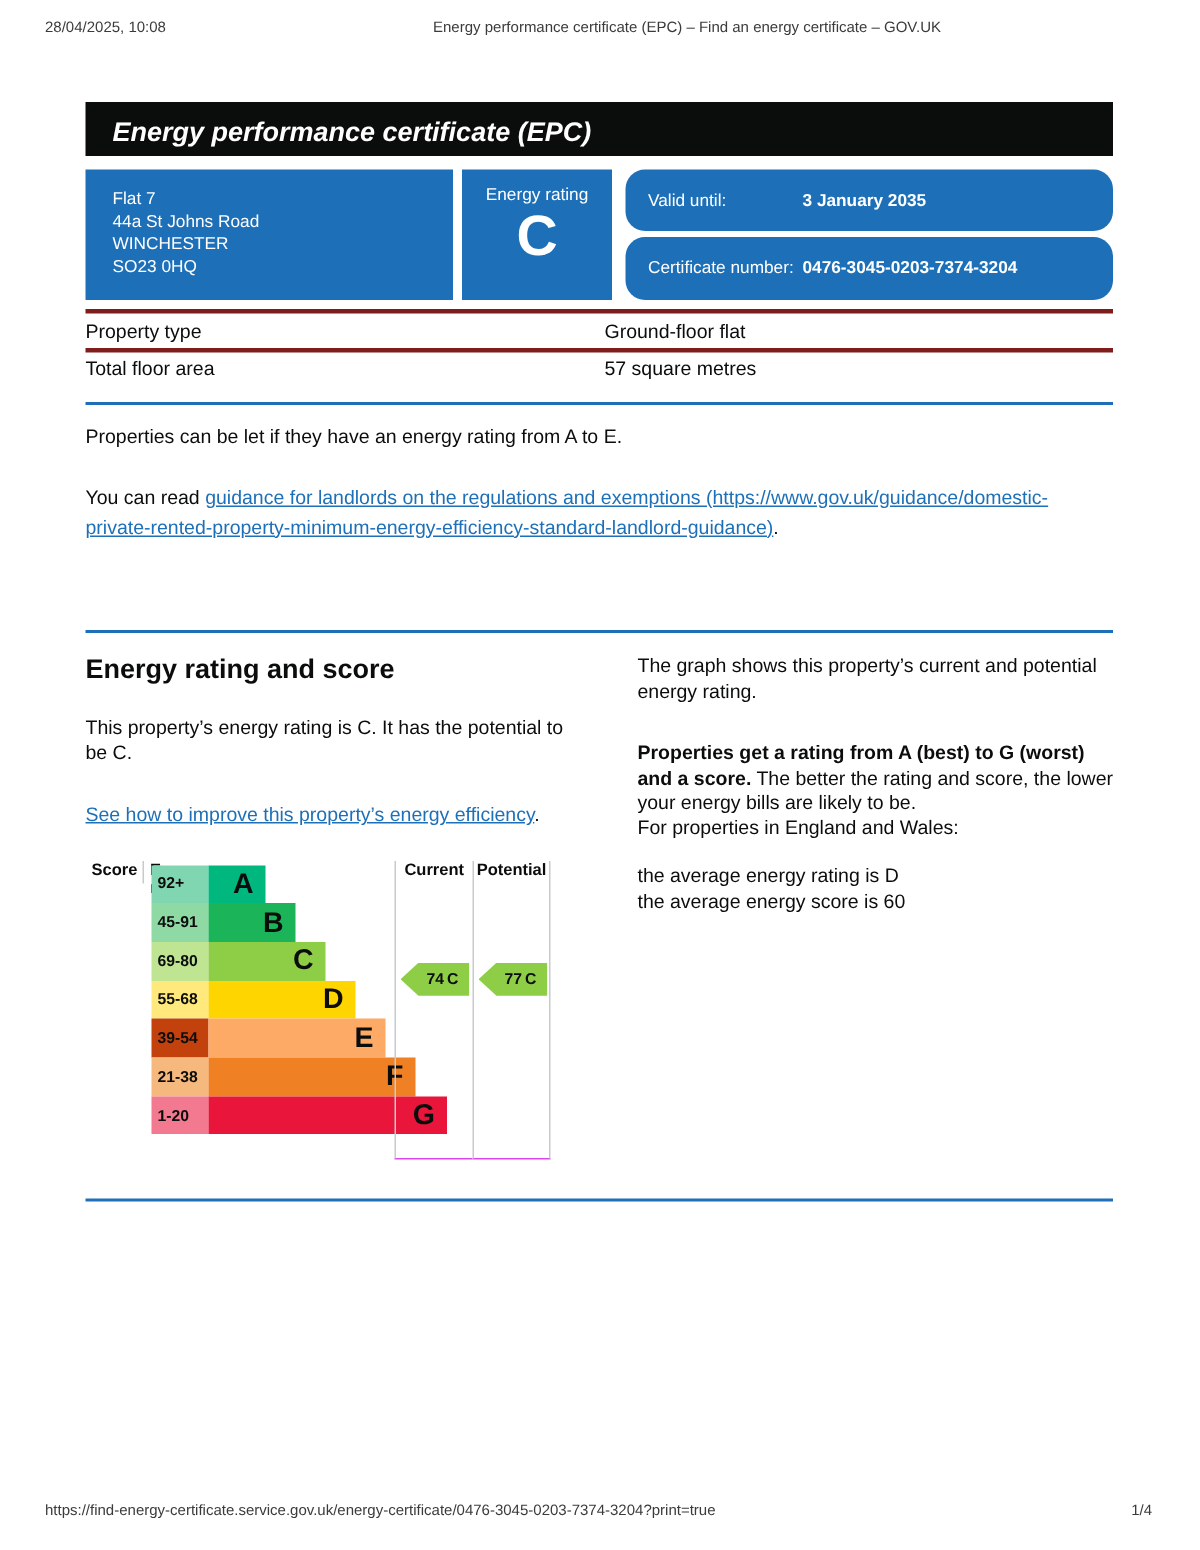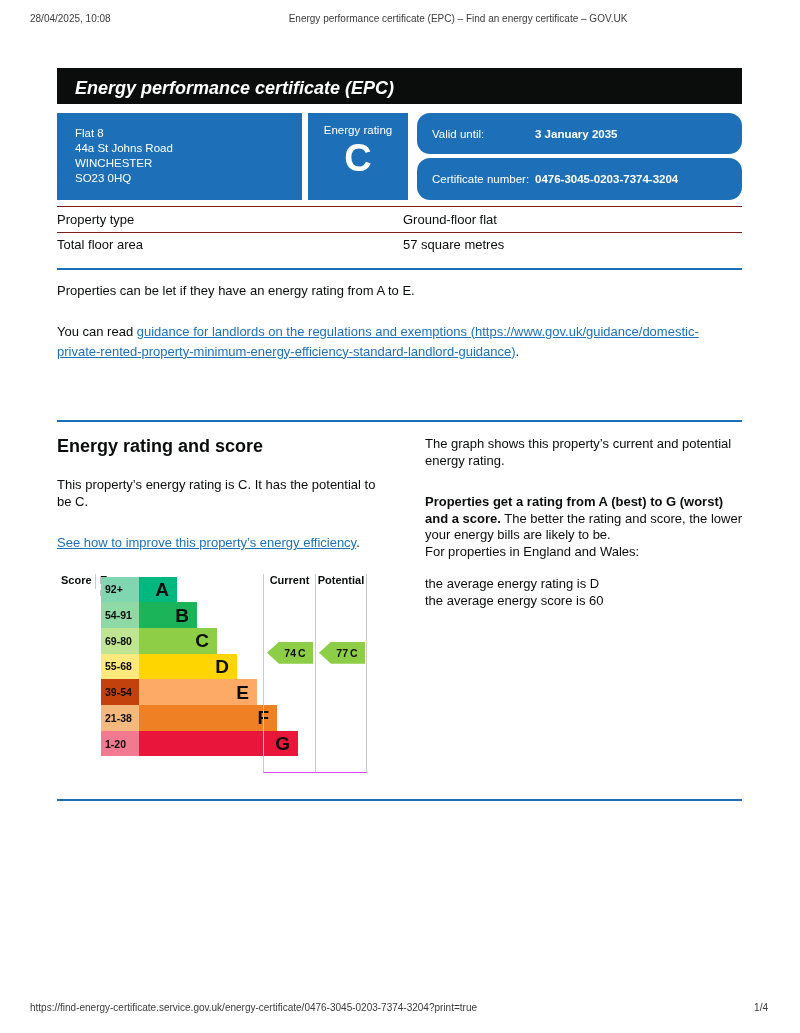--- a/index.html
+++ b/index.html
@@ -25,21 +25,21 @@
   .box-rating .lbl { font-size:11.5px; margin-top:11px; }
   .box-rating .big { font-size:38px; font-weight:bold; line-height:44px; }
   .right-stack { width:325px; display:flex; flex-direction:column; }
   .kv-box { height:41px; display:flex; align-items:center; padding-left:15px; font-size:11.5px;border-radius:13px; }
   .kv-box + .kv-box { margin-top:4px; height:42px; }
   .kv-label { width:103px; }
   .kv-value { font-weight:bold; }
 
   
   .prop-table { position:absolute; left:57px; top:206px; width:685px; font-size:13px; }
-  .prop-row { display:flex; align-items:center; height:25.5px; border-top:1px solid #7f1d1d; }
+  .prop-row { display:flex; align-items:center; height:25.5px; border-top:3px solid #7f1d1d; }
   .prop-label { width:346px; }
 
   .hr-blue { position:absolute; left:57px; width:685px; height:2px; background:#1d70b8; }
   .hr1 { top:268px; } .hr2 { top:420px; } .hr3 { top:799px; }
 
   h2 { font-size:17.5px; font-weight:bold; color:#0b0c0c; }
   p  { font-size:13px; line-height:16.5px; }
   a  { color:#1d70b8; text-decoration:underline; cursor:pointer; }
 
   .rules { position:absolute; left:57px; top:283px; width:685px; }
@@ -84,21 +84,21 @@
 
 <div class="page">
 
   <div class="ph-date">28/04/2025, 10:08</div>
   <div class="ph-title">Energy performance certificate (EPC) – Find an energy certificate – GOV.UK</div>
 
   <div class="banner">Energy performance certificate (EPC)</div>
 
   <div class="summary">
     <div class="blue box-address">
-      <div>Flat 8</div>
+      <div>Flat 7</div>
       <div>44a St Johns Road</div>
       <div>WINCHESTER</div>
       <div>SO23 0HQ</div>
     </div>
     <div class="blue box-rating">
       <div class="lbl">Energy rating</div>
       <div class="big">C</div>
     </div>
     <div class="right-stack">
       <div class="blue kv-box">
@@ -146,21 +146,21 @@
       </div>
       <div class="bands">
   <div class="band">
     <div class="band-score" style="background: rgb(128, 214, 177);">92+</div>
     <div class="band-bar" style="background: rgb(0, 183, 126); width: 38px;">
       <span class="band-letter">A</span>
     </div>
   </div>
 
   <div class="band">
-    <div class="band-score" style="background: rgb(142, 217, 164);">54-91</div>
+    <div class="band-score" style="background: rgb(142, 217, 164);">45-91</div>
     <div class="band-bar" style="background: rgb(28, 180, 89); width: 58px;">
       <span class="band-letter">B</span>
     </div>
   </div>
 
   <div class="band">
     <div class="band-score" style="background: rgb(191, 228, 146);">69-80</div>
     <div class="band-bar" style="background: rgb(141, 206, 70); width: 78px;">
       <span class="band-letter">C</span>
     </div>

